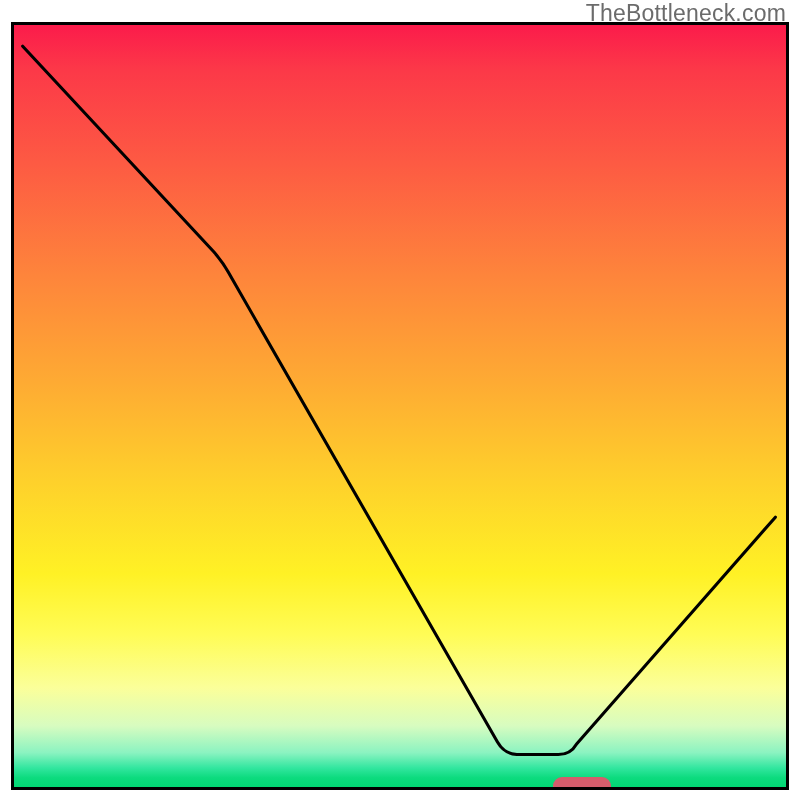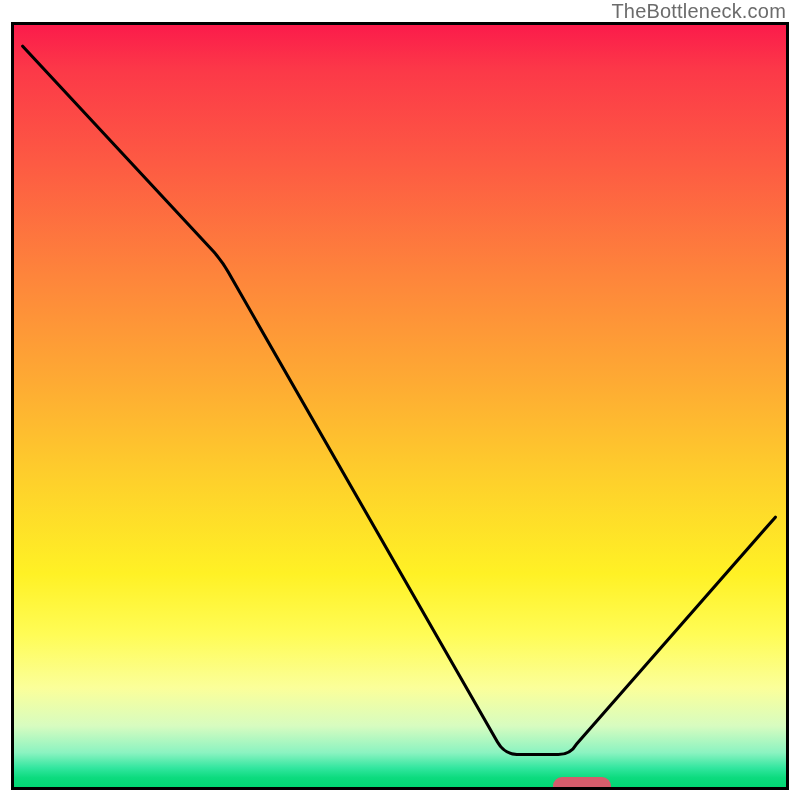--- a/index.html
+++ b/index.html
@@ -40,21 +40,21 @@
       #32e69f 97.5%,
       #0cdb7e 98.8%,
       #02d874 100%
     );
   }
   .watermark {
     position: absolute;
     top: 0px;
     right: 14px;
     font-family: Arial, Helvetica, sans-serif;
-    font-size: 20px;
+    font-size: 23px;
     color: #6b6b6b;
     font-weight: 400;
     letter-spacing: 0.2px;
   }
   svg.curve {
     position: absolute;
     inset: 0;
   }
   .marker {
     position: absolute;

